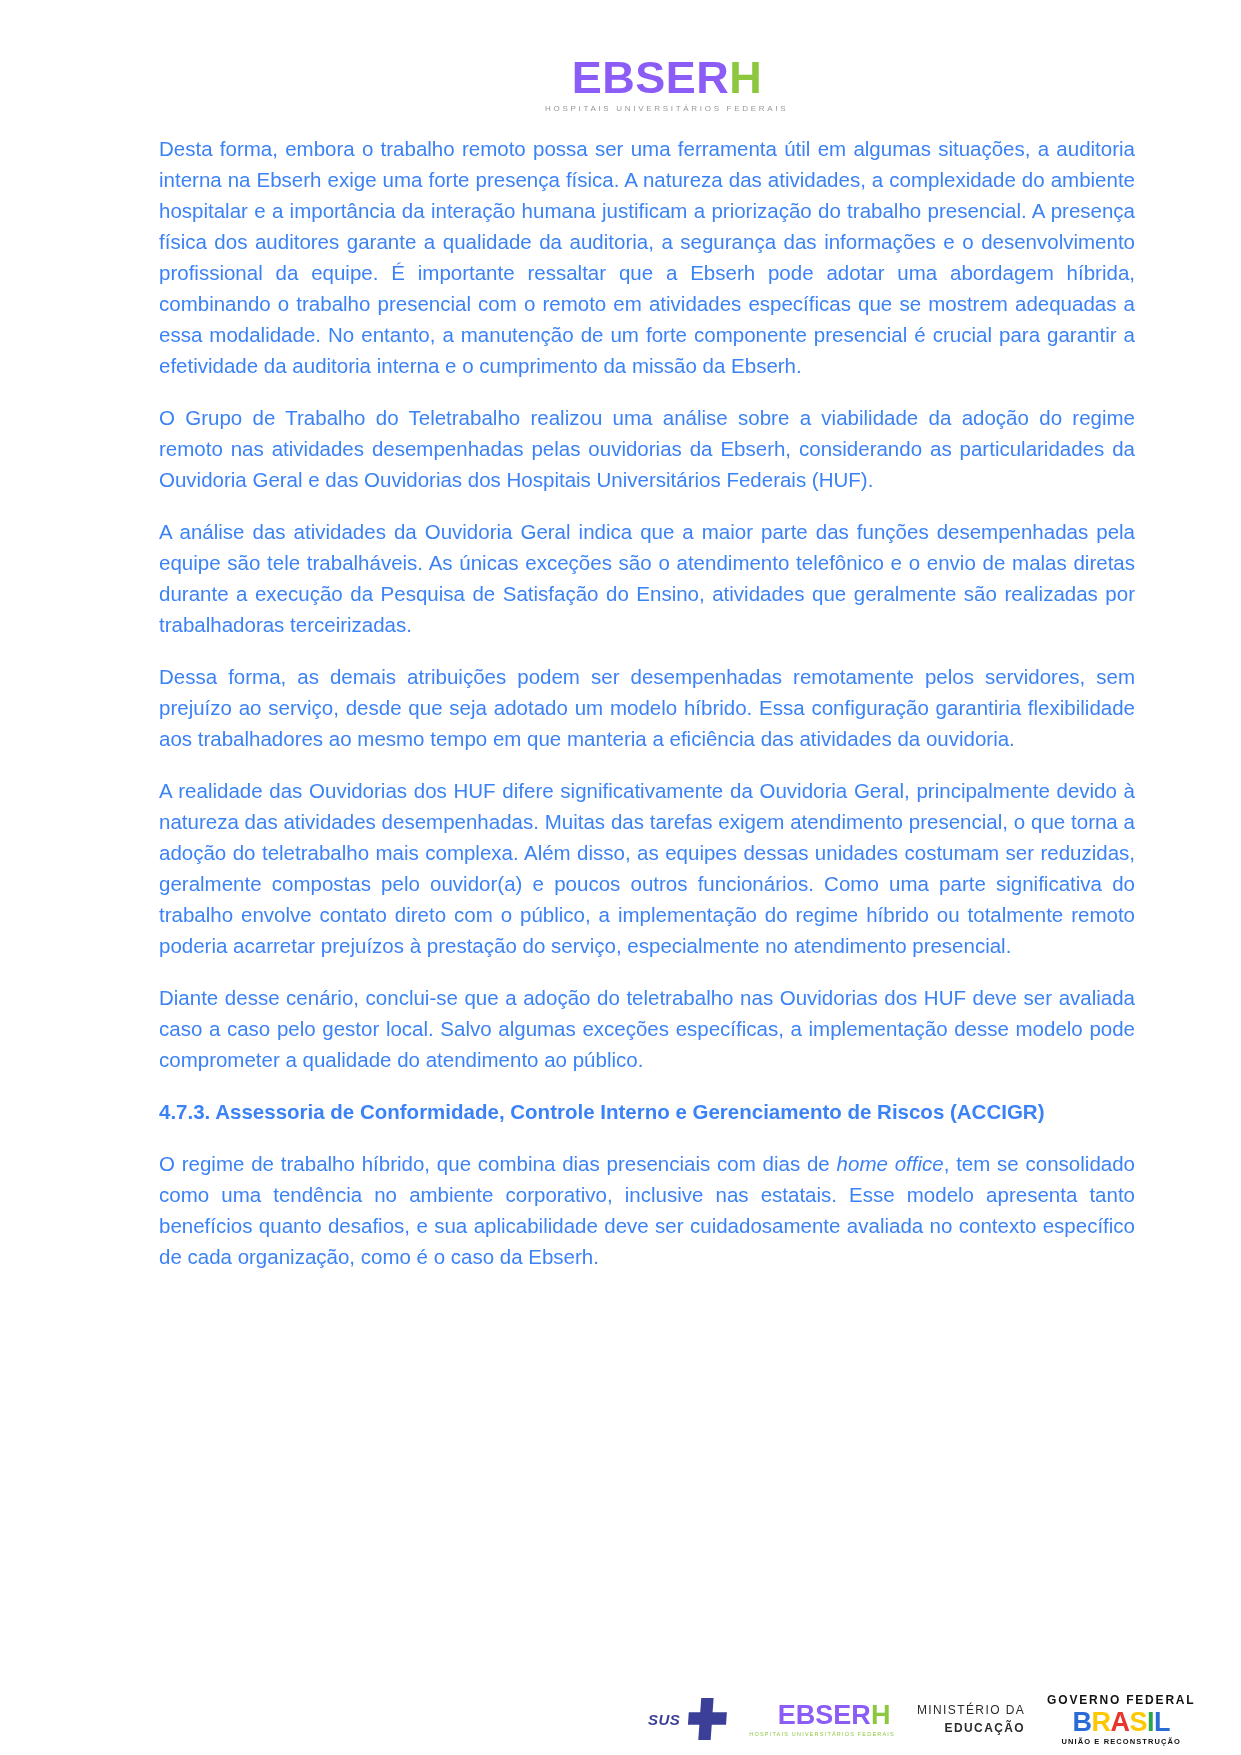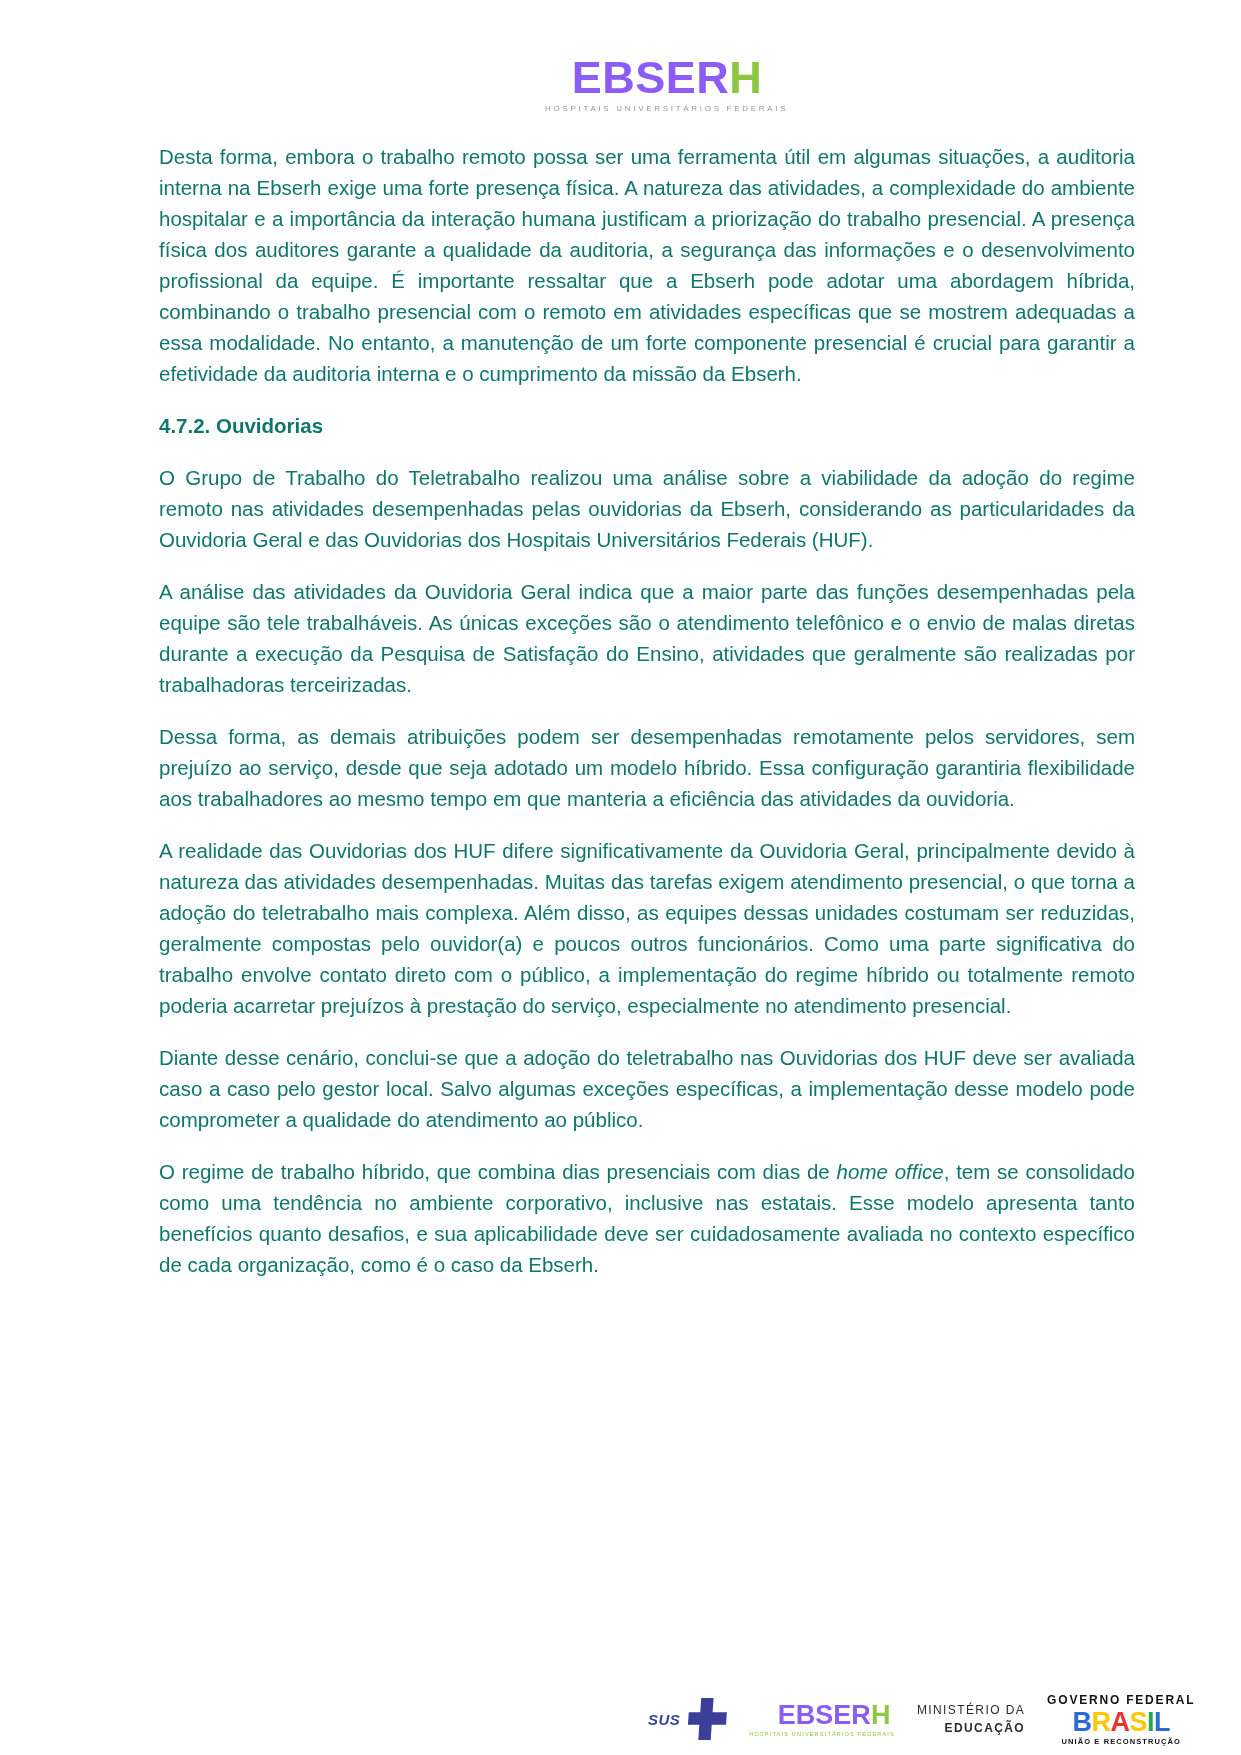--- a/index.html
+++ b/index.html
@@ -32,25 +32,25 @@
     margin-top: 4px;
     font-size: 8px;
     letter-spacing: 2.7px;
     color: #96979b;
     white-space: nowrap;
   }
 
   
   .content {
     position: absolute;
-    left: 159px; top: 141px;
+    left: 159px; top: 133px;
     width: 976px;
     font-size: 20.5px;
     line-height: 31px;
-    color: #0f766e;
+    color: #3b82f6;
     text-align: justify;
     hyphens: none;
   }
   .content p, .content h3 {
     margin: 0 0 21px 0;
     padding: 0;
   }
   .content h3 {
     font-size: 20.5px;
     line-height: 31px;
@@ -140,34 +140,34 @@
 <div class="header-logo">
   <div class="wordmark">
     <span class="logo-gray">EBSER</span><span class="logo-green">H</span>
   </div>
   <div class="tagline">HOSPITAIS UNIVERSITÁRIOS FEDERAIS</div>
 </div>
 
 <div class="content">
   <p>Desta forma, embora o trabalho remoto possa ser uma ferramenta útil em algumas situações, a auditoria interna na Ebserh exige uma forte presença física. A natureza das atividades, a complexidade do ambiente hospitalar e a importância da interação humana justificam a priorização do trabalho presencial. A presença física dos auditores garante a qualidade da auditoria, a segurança das informações e o desenvolvimento profissional da equipe. É importante ressaltar que a Ebserh pode adotar uma abordagem híbrida, combinando o trabalho presencial com o remoto em atividades específicas que se mostrem adequadas a essa modalidade. No entanto, a manutenção de um forte componente presencial é crucial para garantir a efetividade da auditoria interna e o cumprimento da missão da Ebserh.</p>
 
-  <h3>4.7.2. Ouvidorias</h3>
 
   <p>O Grupo de Trabalho do Teletrabalho realizou uma análise sobre a viabilidade da adoção do regime remoto nas atividades desempenhadas pelas ouvidorias da Ebserh, considerando as particularidades da Ouvidoria Geral e das Ouvidorias dos Hospitais Universitários Federais (HUF).</p>
 
 
   <p>A análise das atividades da Ouvidoria Geral indica que a maior parte das funções desempenhadas pela equipe são tele trabalháveis. As únicas exceções são o atendimento telefônico e o envio de malas diretas durante a execução da Pesquisa de Satisfação do Ensino, atividades que geralmente são realizadas por trabalhadoras terceirizadas.</p>
 
   <p>Dessa forma, as demais atribuições podem ser desempenhadas remotamente pelos servidores, sem prejuízo ao serviço, desde que seja adotado um modelo híbrido. Essa configuração garantiria flexibilidade aos trabalhadores ao mesmo tempo em que manteria a eficiência das atividades da ouvidoria.</p>
 
 
   <p>A realidade das Ouvidorias dos HUF difere significativamente da Ouvidoria Geral, principalmente devido à natureza das atividades desempenhadas. Muitas das tarefas exigem atendimento presencial, o que torna a adoção do teletrabalho mais complexa. Além disso, as equipes dessas unidades costumam ser reduzidas, geralmente compostas pelo ouvidor(a) e poucos outros funcionários. Como uma parte significativa do trabalho envolve contato direto com o público, a implementação do regime híbrido ou totalmente remoto poderia acarretar prejuízos à prestação do serviço, especialmente no atendimento presencial.</p>
 
   <p>Diante desse cenário, conclui-se que a adoção do teletrabalho nas Ouvidorias dos HUF deve ser avaliada caso a caso pelo gestor local. Salvo algumas exceções específicas, a implementação desse modelo pode comprometer a qualidade do atendimento ao público.</p>
 
+  <h3>4.7.3. Assessoria de Conformidade, Controle Interno e Gerenciamento de Riscos (ACCIGR)</h3>
 
   <p><span>O regime de trabalho híbrido, que combina dias presenciais com dias de </span><span class="italic">home office</span><span>, tem se consolidado como uma tendência no ambiente corporativo, inclusive nas estatais. Esse modelo apresenta tanto benefícios quanto desafios, e sua aplicabilidade deve ser cuidadosamente avaliada no contexto específico de cada organização, como é o caso da Ebserh.</span></p>
 </div>
 
 <div class="footer">
 
   <div class="sus-logo">
     <span class="sus-text">SUS</span>
     <span class="sus-cross">
       <svg width="40" height="44" viewBox="0 0 84 92">

